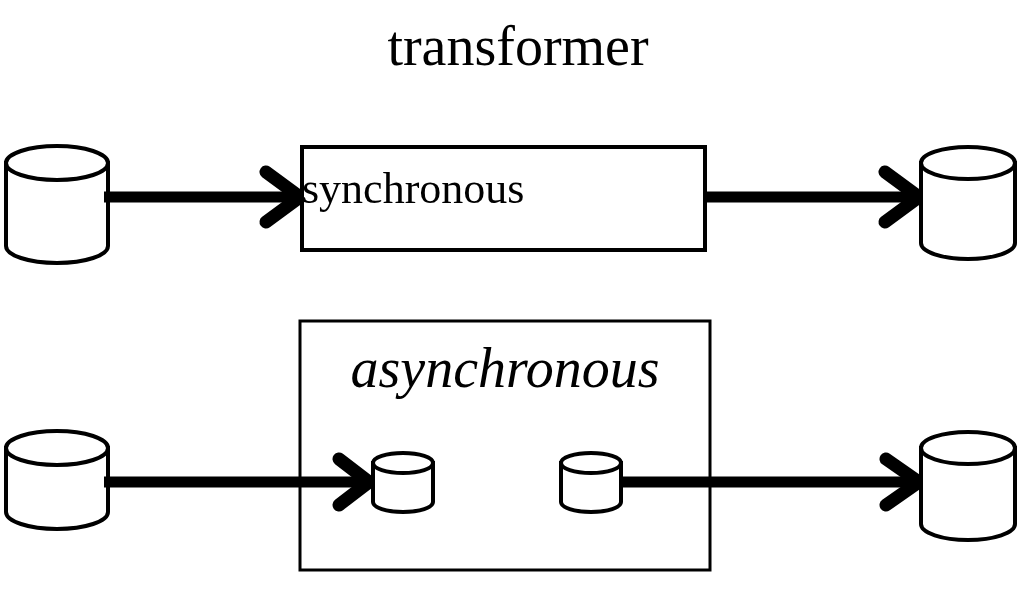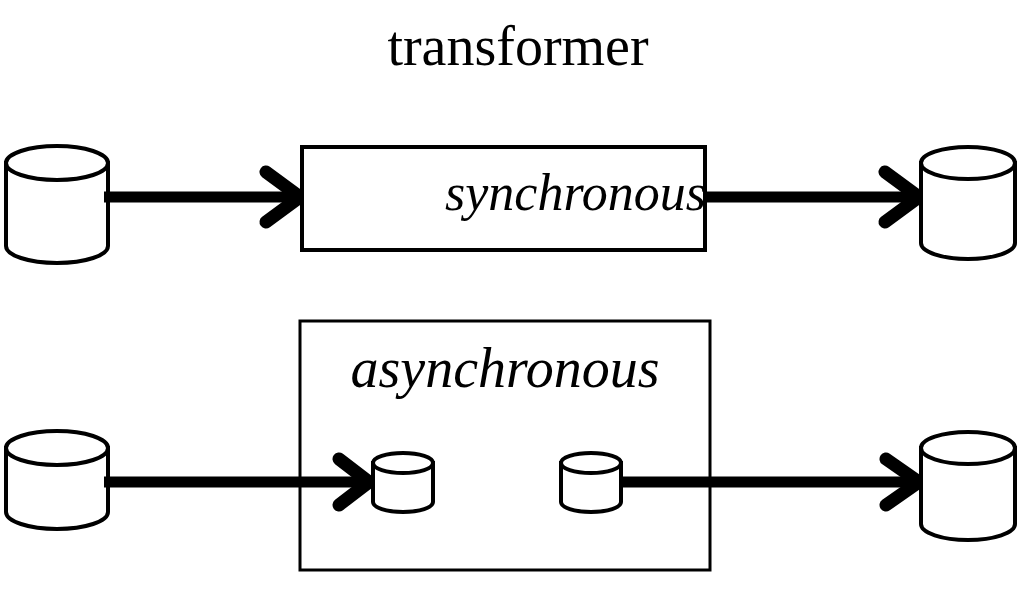--- a/index.html
+++ b/index.html
@@ -34,23 +34,22 @@
     width: 1024px;
     text-align: center;
     font-size: 56px;
     font-style: normal;
     letter-spacing: 0px;
   }
   #sync-label {
     left: 302px;
     top: 163px;
     width: 404px;
-    text-align: right;
-    font-size: 52px;
-    font-style: italic;
+    text-align: left;
+    font-size: 44px;
   }
   #async-label {
     left: 300px;
     top: 336px;
     width: 410px;
     text-align: center;
     font-size: 56px;
     font-style: italic;
   }
 </style>

